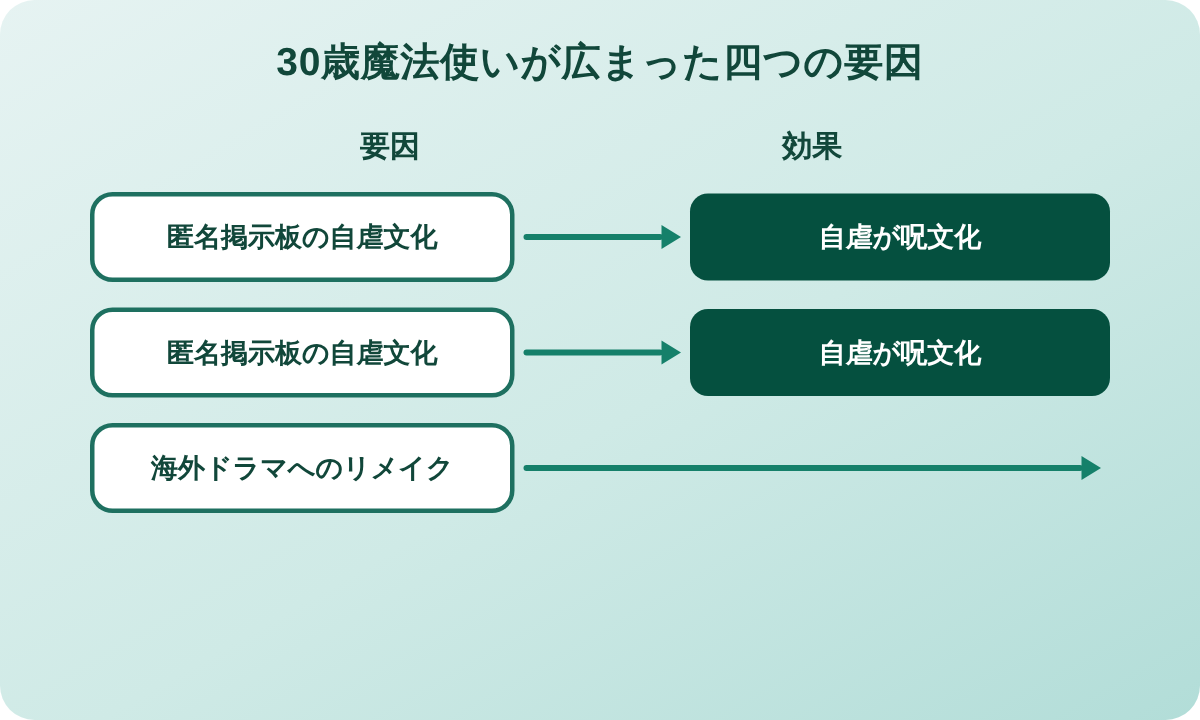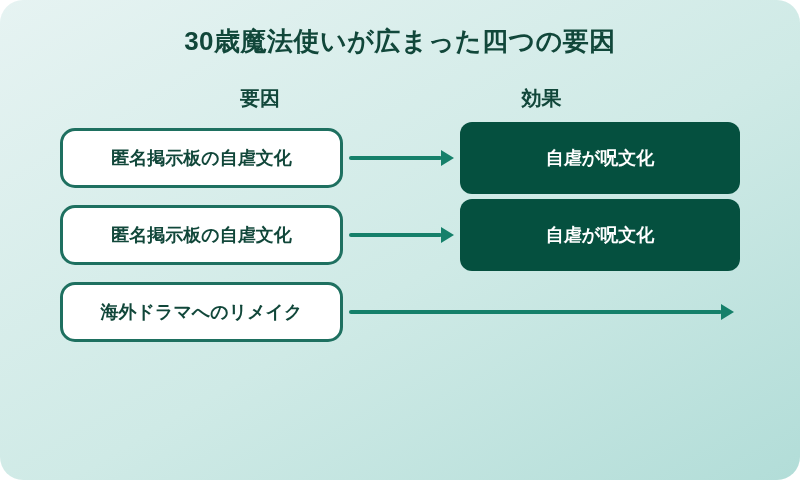--- a/index.html
+++ b/index.html
@@ -83,21 +83,21 @@
   .arrow-head {
     width: 0;
     height: 0;
     border-left: 13px solid var(--arrow, #15806a);
     border-top: 8px solid transparent;
     border-bottom: 8px solid transparent;
     margin-left: -1px;
   }
   .effect-box {
     width: 280px;
-    height: 72px;
+    height: 58px;
     box-sizing: border-box;
     background: var(--effect-box-bg, #05503f);
     border-radius: 12px;
     display: flex;
     align-items: center;
     justify-content: center;
     font-size: 18px;
     font-weight: bold;
     color: var(--effect-box-text, #ffffff);
   }

